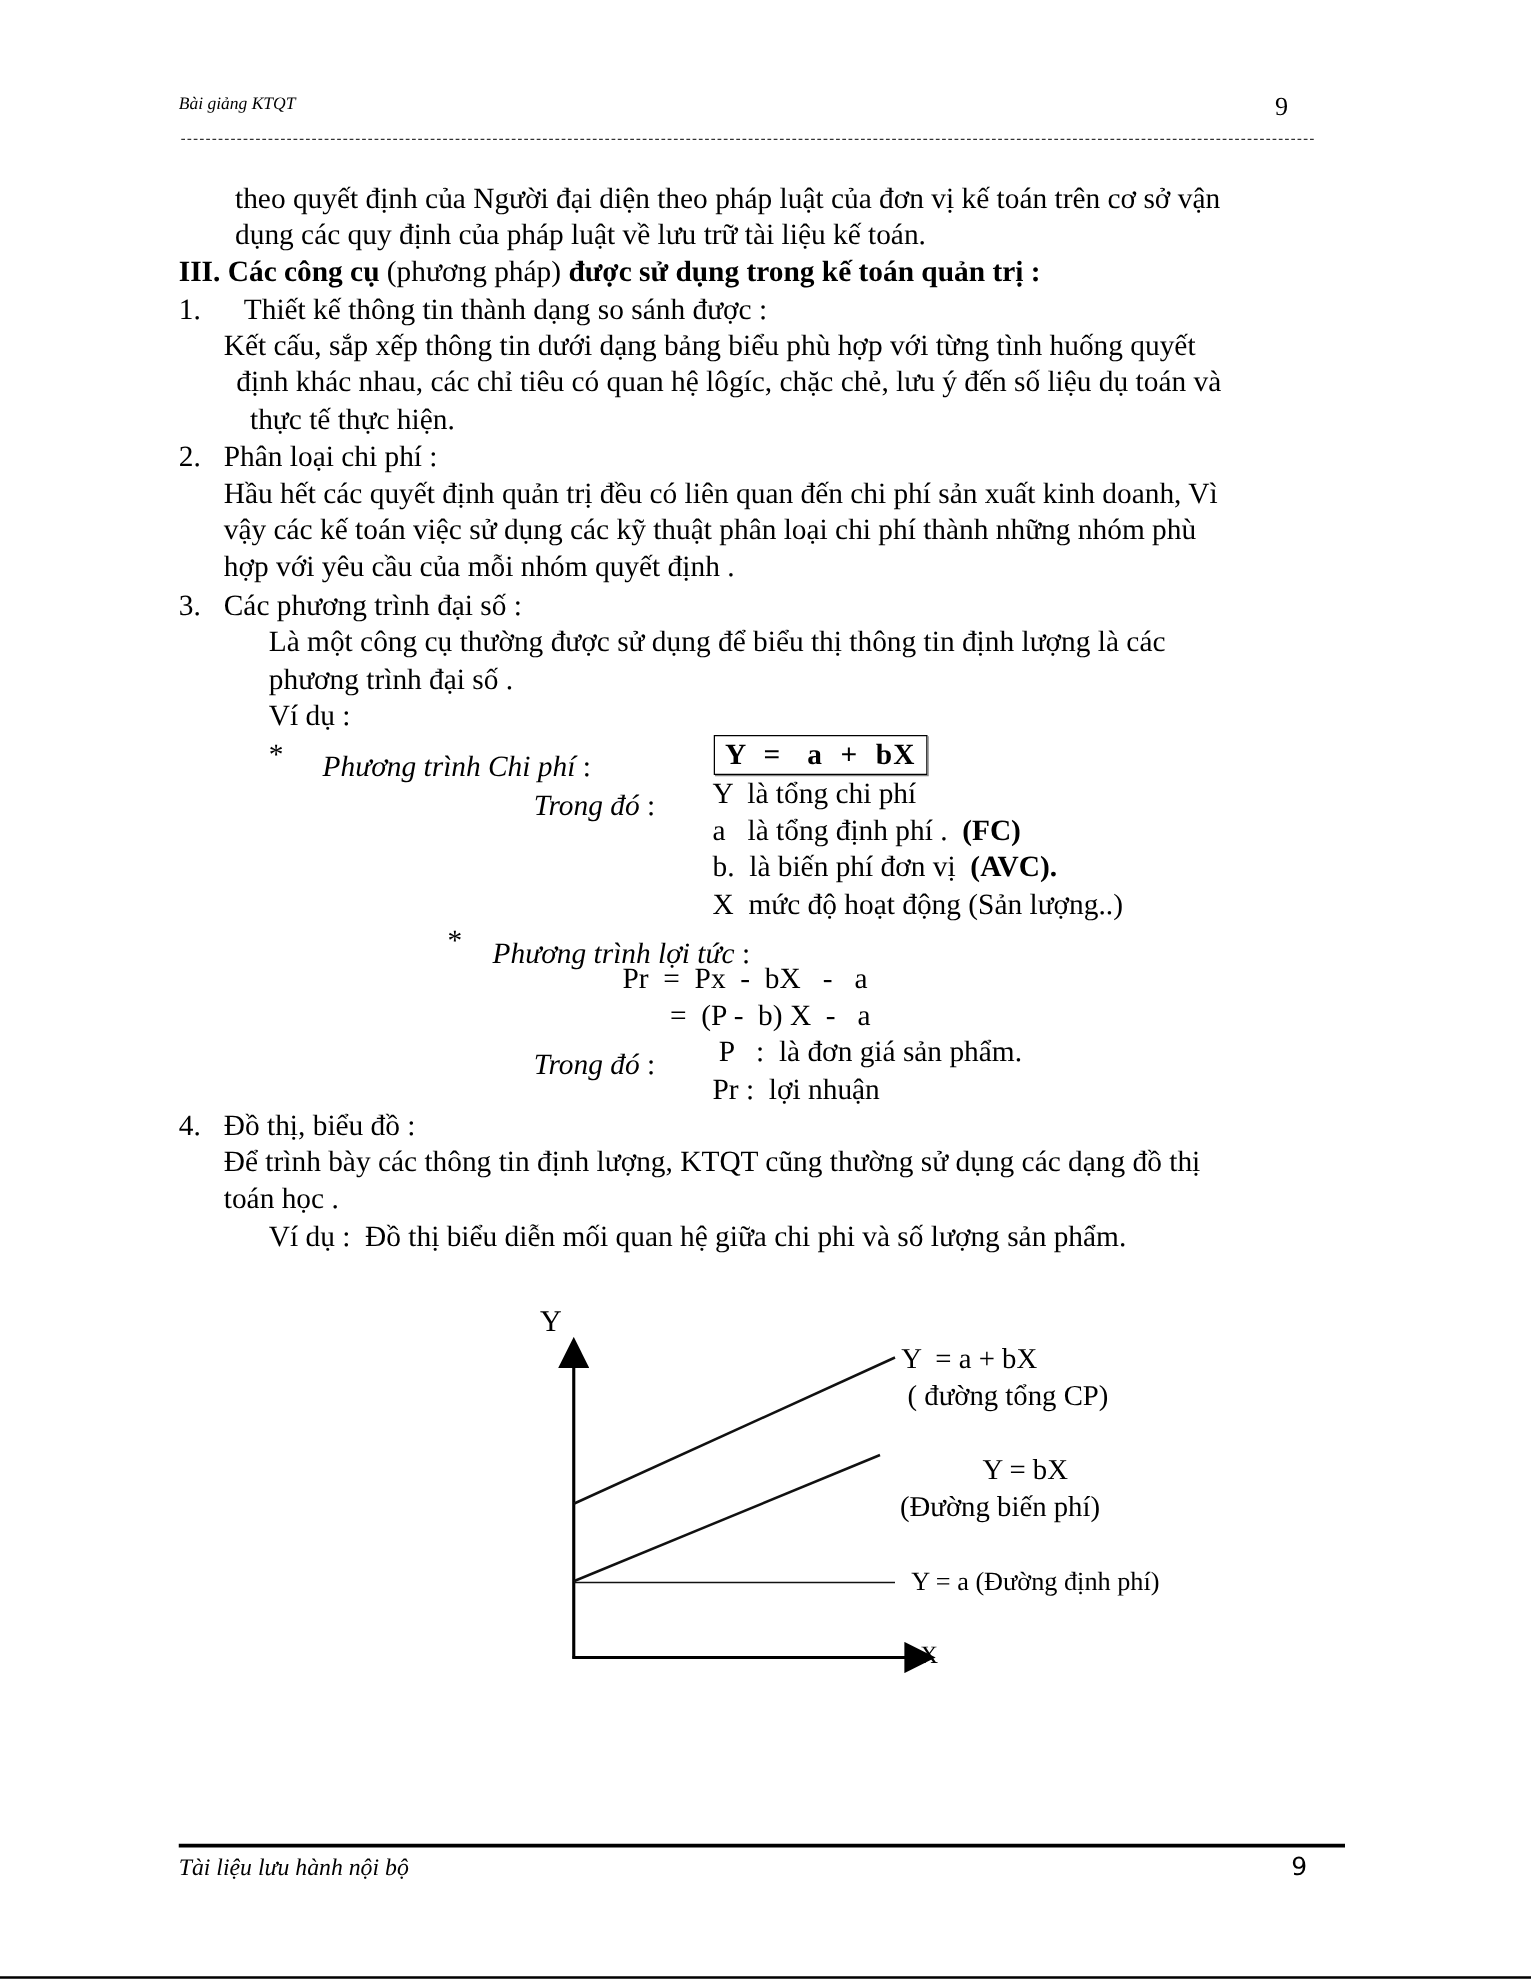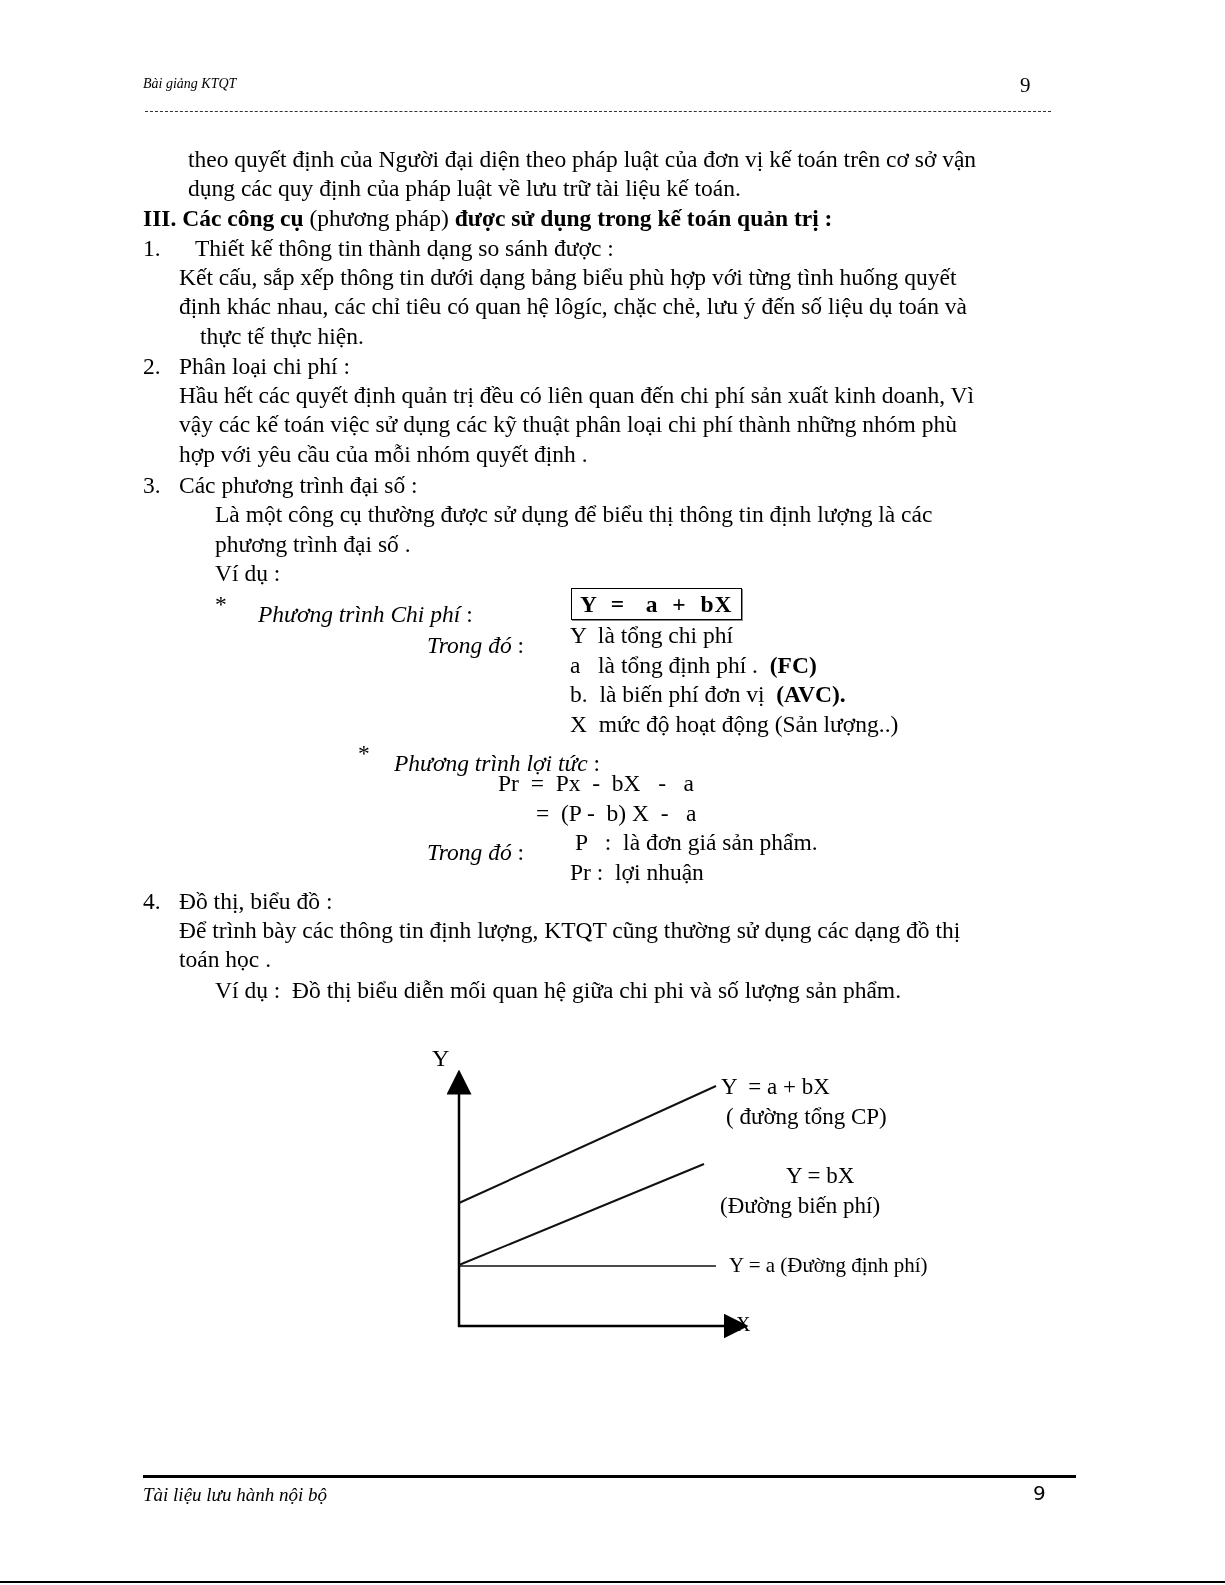--- a/index.html
+++ b/index.html
@@ -28,21 +28,21 @@
 <div class="abs t" style="left:188px; top:173px;">dụng các quy định của pháp luật về lưu trữ tài liệu kế toán.</div>
 
 <div class="abs t" style="left:143px; top:203px;">
   <span class="b">III.</span>
   <span class="u"><span class="b">Các công cụ</span><span> (phương pháp) </span><span class="b">được sử dụng trong kế toán quản trị</span></span><span class="b"> :</span>
 </div>
 
 <div class="abs t" style="left:143px; top:233px;">1.</div>
 <div class="abs t" style="left:179px; top:233px;margin-left:16px;"><span class="u">Thiết kế thông tin thành dạng so sánh được</span><span> :</span></div>
 <div class="abs t" style="left:179px; top:262px;">Kết cấu, sắp xếp thông tin dưới dạng bảng biểu phù hợp với từng tình huống quyết</div>
-<div class="abs t" style="left:179px; top:291px;">định khác nhau, các chỉ tiêu có quan hệ lôgíc, chặc chẻ, lưu ý đến số liệu dụ toán và</div>
+<div class="abs t" style="left:189px; top:291px;">định khác nhau, các chỉ tiêu có quan hệ lôgíc, chặc chẻ, lưu ý đến số liệu dụ toán và</div>
 <div class="abs t" style="left:179px; top:321px;margin-left:21px;">thực tế thực hiện.</div>
 
 <div class="abs t" style="left:143px; top:351px;">2.</div>
 <div class="abs t" style="left:179px; top:351px;"><span class="u">Phân loại chi phí</span><span> :</span></div>
 <div class="abs t" style="left:179px; top:380px;">Hầu hết các quyết định quản trị đều có liên quan đến chi phí sản xuất kinh doanh, Vì</div>
 <div class="abs t" style="left:179px; top:409px;">vậy các kế toán việc sử dụng các kỹ thuật phân loại chi phí thành những nhóm phù</div>
 <div class="abs t" style="left:179px; top:439px;">hợp với yêu cầu của mỗi nhóm quyết định .</div>
 
 <div class="abs t" style="left:143px; top:470px;">3.</div>
 <div class="abs t" style="left:179px; top:470px;"><span class="u">Các phương trình đại số</span><span> :</span></div>

